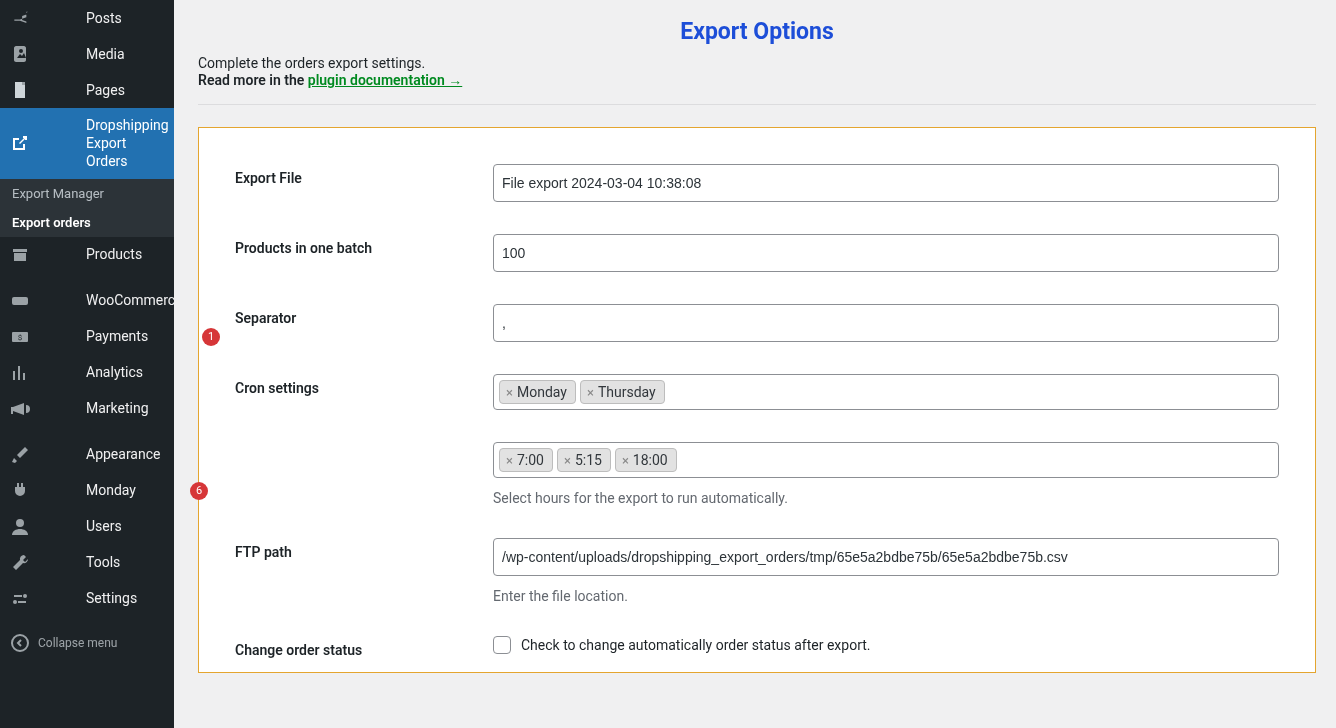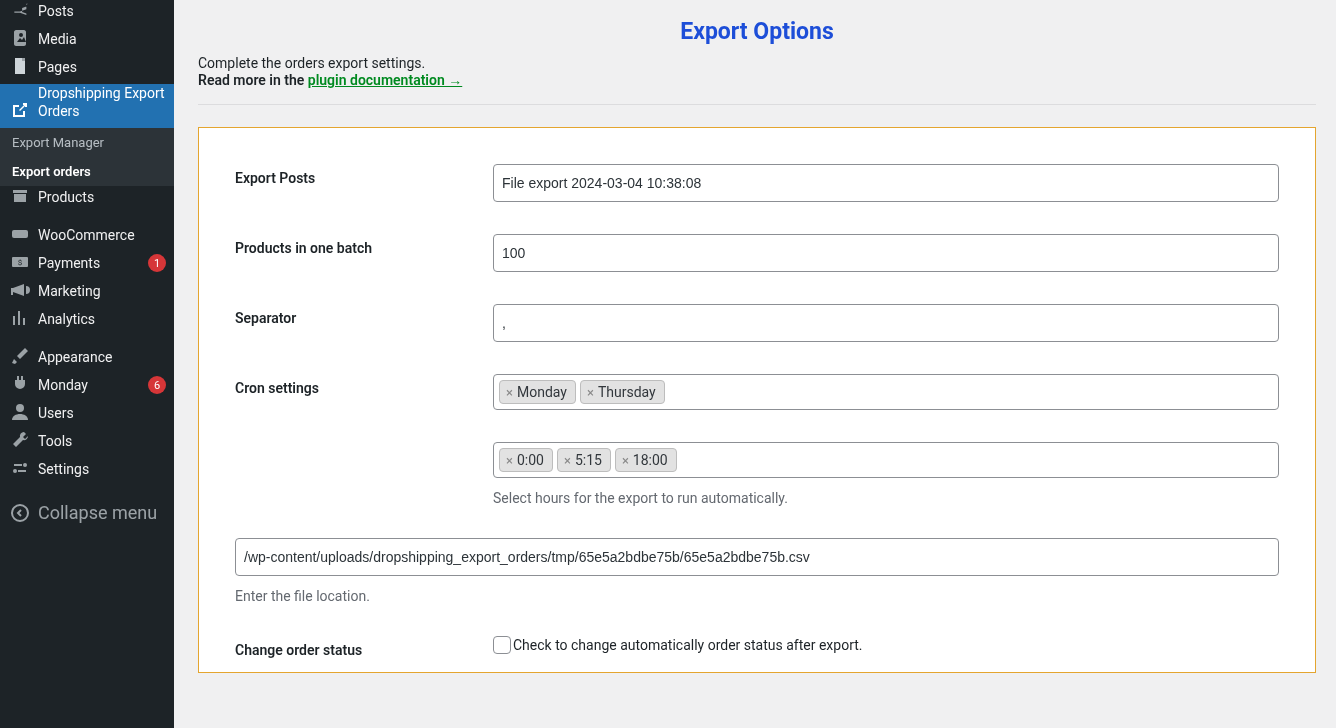--- a/index.html
+++ b/index.html
@@ -14,26 +14,27 @@
   overflow: hidden;
 }
 .sidebar {
   width: 174px;
   background: #1d2327;
   color: #f0f0f1;
   flex-shrink: 0;
 }
 .sidebar-item {
   display: flex;
-  align-items: flex-end;
-  padding: 0 8px 8px 10px;
+  align-items: center;
+  padding: 8px 8px 8px 10px;
   color: #f0f0f1;
   font-size: 14px;
   cursor: pointer;
   position: relative;
+  gap: 48px;
 }
 .sidebar-item.has-gap { margin-top: 10px; }
 .sidebar-item .icon {
   width: 20px;
   height: 20px;
   margin-right: 8px;
   display: flex;
   align-items: center;
   justify-content: center;
   color: rgba(240,246,252,0.6);
@@ -73,21 +74,21 @@
   color: #fff;
   font-size: 11px;
   margin-left: 6px;
   padding: 0 5px;
 }
 .collapse-item {
   display: flex;
   align-items: center;
   padding: 8px 10px;
   color: rgba(240,246,252,0.6);
-  font-size: 18px;
+  font-size: 12px;
   cursor: pointer;
   margin-top: 8px;
 }
 .collapse-item .icon { width: 20px; height: 20px; margin-right: 8px; display:flex; align-items:center; justify-content:center; }
 .main {
   flex: 1;
   padding: 0 20px 20px 24px;
   overflow: auto;
 }
 h2.section-title {
@@ -168,21 +169,21 @@
 }
 .token .x {
   margin-right: 4px;
   color: #888;
   font-size: 13px;
   cursor: pointer;
 }
 .checkbox-row {
   display: flex;
   align-items: center;
-  gap: 2px;
+  gap: 10px;
 }
 .checkbox-row input[type="checkbox"] {
   width: 18px;
   height: 18px;
   border: 1px solid #8c8f94;
   border-radius: 4px;
   appearance: none;
   background: #fff;
 }
 .checkbox-row label { font-size: 14px; color: #1d2327; }
@@ -250,32 +251,32 @@
           <rect x="2" y="5" width="16" height="10" rx="1"></rect>
           <text x="10" y="13" font-size="8" text-anchor="middle" fill="#1d2327">$</text>
         </svg>
       </span>
     <span class="label">Payments</span>
     <span class="badge">1</span>
   </div>
   <div class="sidebar-item">
     <span class="icon">
         <svg viewBox="0 0 20 20">
+          <path d="M3 17h2V8H3v9zm5 0h2V3H8v14zm5 0h2v-7h-2v7z"></path>
+        </svg>
+      </span>
+    <span class="label">Analytics</span>
+  </div>
+  <div class="sidebar-item">
+    <span class="icon">
+        <svg viewBox="0 0 20 20">
           <path d="M3 8l11-4v12L3 12v3H1V8h2zm13-2a3 3 0 010 8V6z"></path>
         </svg>
       </span>
     <span class="label">Marketing</span>
-  </div>
-  <div class="sidebar-item">
-    <span class="icon">
-        <svg viewBox="0 0 20 20">
-          <path d="M3 17h2V8H3v9zm5 0h2V3H8v14zm5 0h2v-7h-2v7z"></path>
-        </svg>
-      </span>
-    <span class="label">Analytics</span>
   </div>
   <div class="sidebar-item has-gap">
     <span class="icon">
         <svg viewBox="0 0 20 20">
           <path d="M15 2l3 3-8 8-3-3 8-8zM4 13l3 3-2 2-3-1 2-4z"></path>
         </svg>
       </span>
     <span class="label">Appearance</span>
   </div>
   <div class="sidebar-item">
@@ -329,21 +330,21 @@
   <h2 class="section-title">Export Options</h2>
   <p class="section-desc">Complete the orders export settings.</p>
   <p class="read-more">
     <span>Read more in the </span><a href="#">plugin documentation →</a>
   </p>
   <hr class="divider">
 
   <div class="form-panel">
 
     <div class="form-row">
-      <div class="form-label">Export Posts</div>
+      <div class="form-label">Export File</div>
       <div class="form-field">
         <input type="text" value="File export 2024-03-04 10:38:08" style="">
       </div>
     </div>
 
     <div class="form-row">
       <div class="form-label">Products in one batch</div>
       <div class="form-field">
         <input type="text" value="100" style="">
       </div>
@@ -371,36 +372,37 @@
         </div>
       </div>
     </div>
 
     <div class="form-row">
       <div class="form-label"></div>
       <div class="form-field">
         <div class="token-container">
           <span class="token">
               <span class="x">×</span>
-              <span>0:00</span>
+              <span>7:00</span>
             </span>
           <span class="token">
               <span class="x">×</span>
               <span>5:15</span>
             </span>
           <span class="token">
               <span class="x">×</span>
               <span>18:00</span>
             </span>
         </div>
         <div class="help">Select hours for the export to run automatically.</div>
       </div>
     </div>
 
     <div class="form-row">
+      <div class="form-label">FTP path</div>
       <div class="form-field">
         <input type="text" value="/wp-content/uploads/dropshipping_export_orders/tmp/65e5a2bdbe75b/65e5a2bdbe75b.csv" style="">
         <div class="help">Enter the file location.</div>
       </div>
     </div>
 
     <div class="form-row" style="margin-bottom:4px;">
       <div class="form-label">Change order status</div>
       <div class="form-field">
         <div class="checkbox-row">

